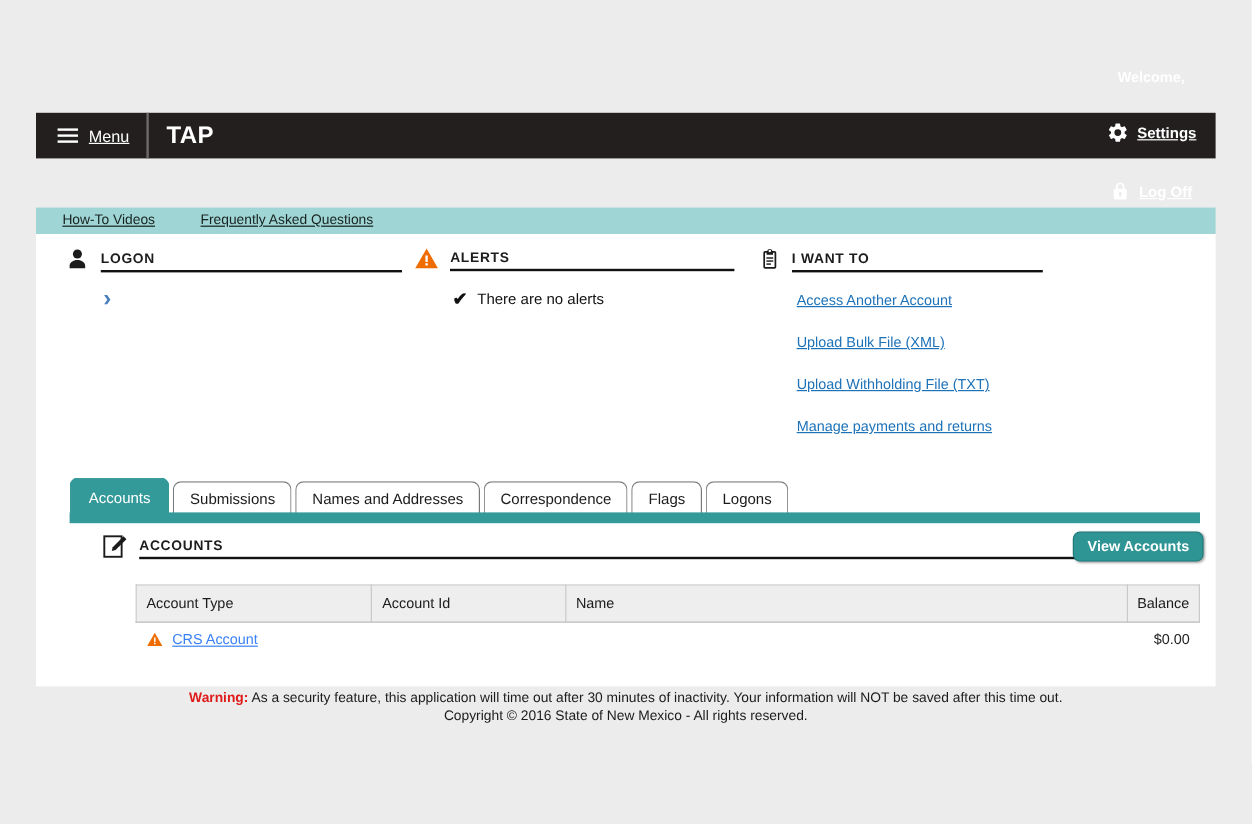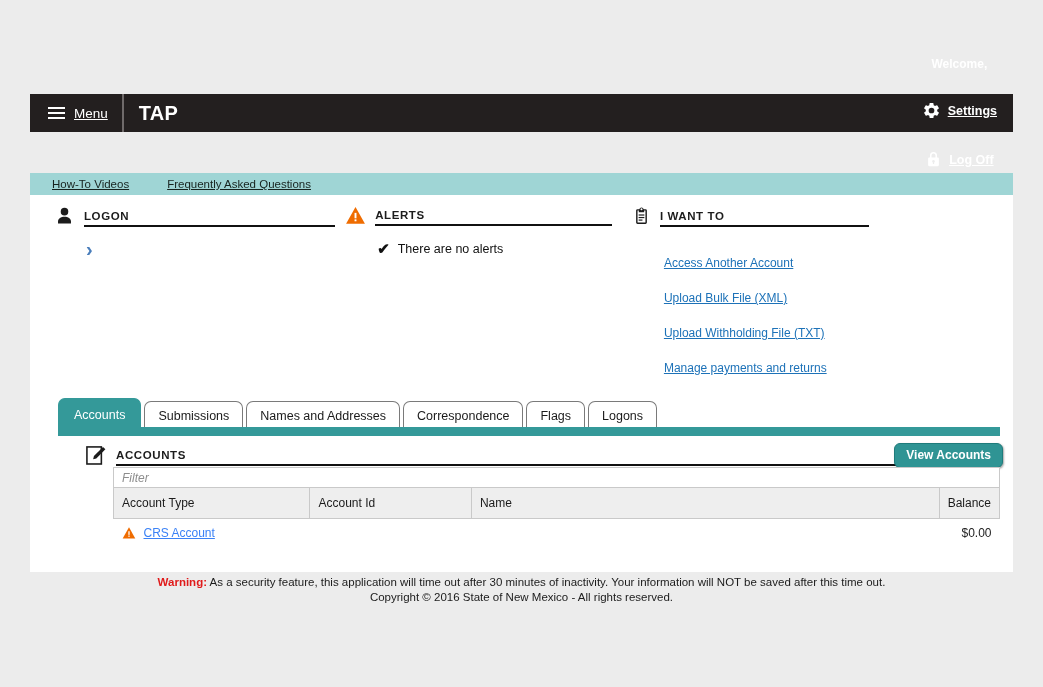--- a/index.html
+++ b/index.html
@@ -250,21 +250,21 @@
     align-items: center;
     gap: 8px;
     font-size: 12.5px;
     color: #111;
   }
   .check {
     color: #111;
     font-size: 15px;
     font-weight: bold;
   }
-  .iwant-links { padding-top: 29px; padding-left: 32px; }
+  .iwant-links { padding-top: 16px; padding-left: 32px; }
   .iwant-links a {
     display: block;
     color: #1d72b8;
     font-size: 12px;
     text-decoration: underline;
     margin-bottom: 21px;
     white-space: nowrap;
   }
 
   
@@ -531,23 +531,20 @@
       <span class="ico">
         <svg width="21" height="21" viewBox="0 0 24 24">
           <rect x="2.2" y="2.2" width="16.5" height="19.5" fill="none" stroke="#1b1b1b" stroke-width="1.8"></rect>
           <path d="M20.6 2.2 10.2 12.6l-.9 3.6 3.6-.9L23.3 4.9 20.6 2.2z" fill="#1b1b1b"></path>
         </svg>
       </span>
       <div class="acct-title">ACCOUNTS</div>
     </div>
     <div class="view-btn">View Accounts</div>
 
-    <div class="filter-row">
-      <div class="ph">Filter</div>
-    </div>
 
     <table class="acct">
       <thead>
         <tr>
           <th style="width:187px">Account Type</th>
           <th style="width:150px">Account Id</th>
           <th style="width:478px">Name</th>
           <th class="bal">Balance</th>
         </tr>
       </thead>

